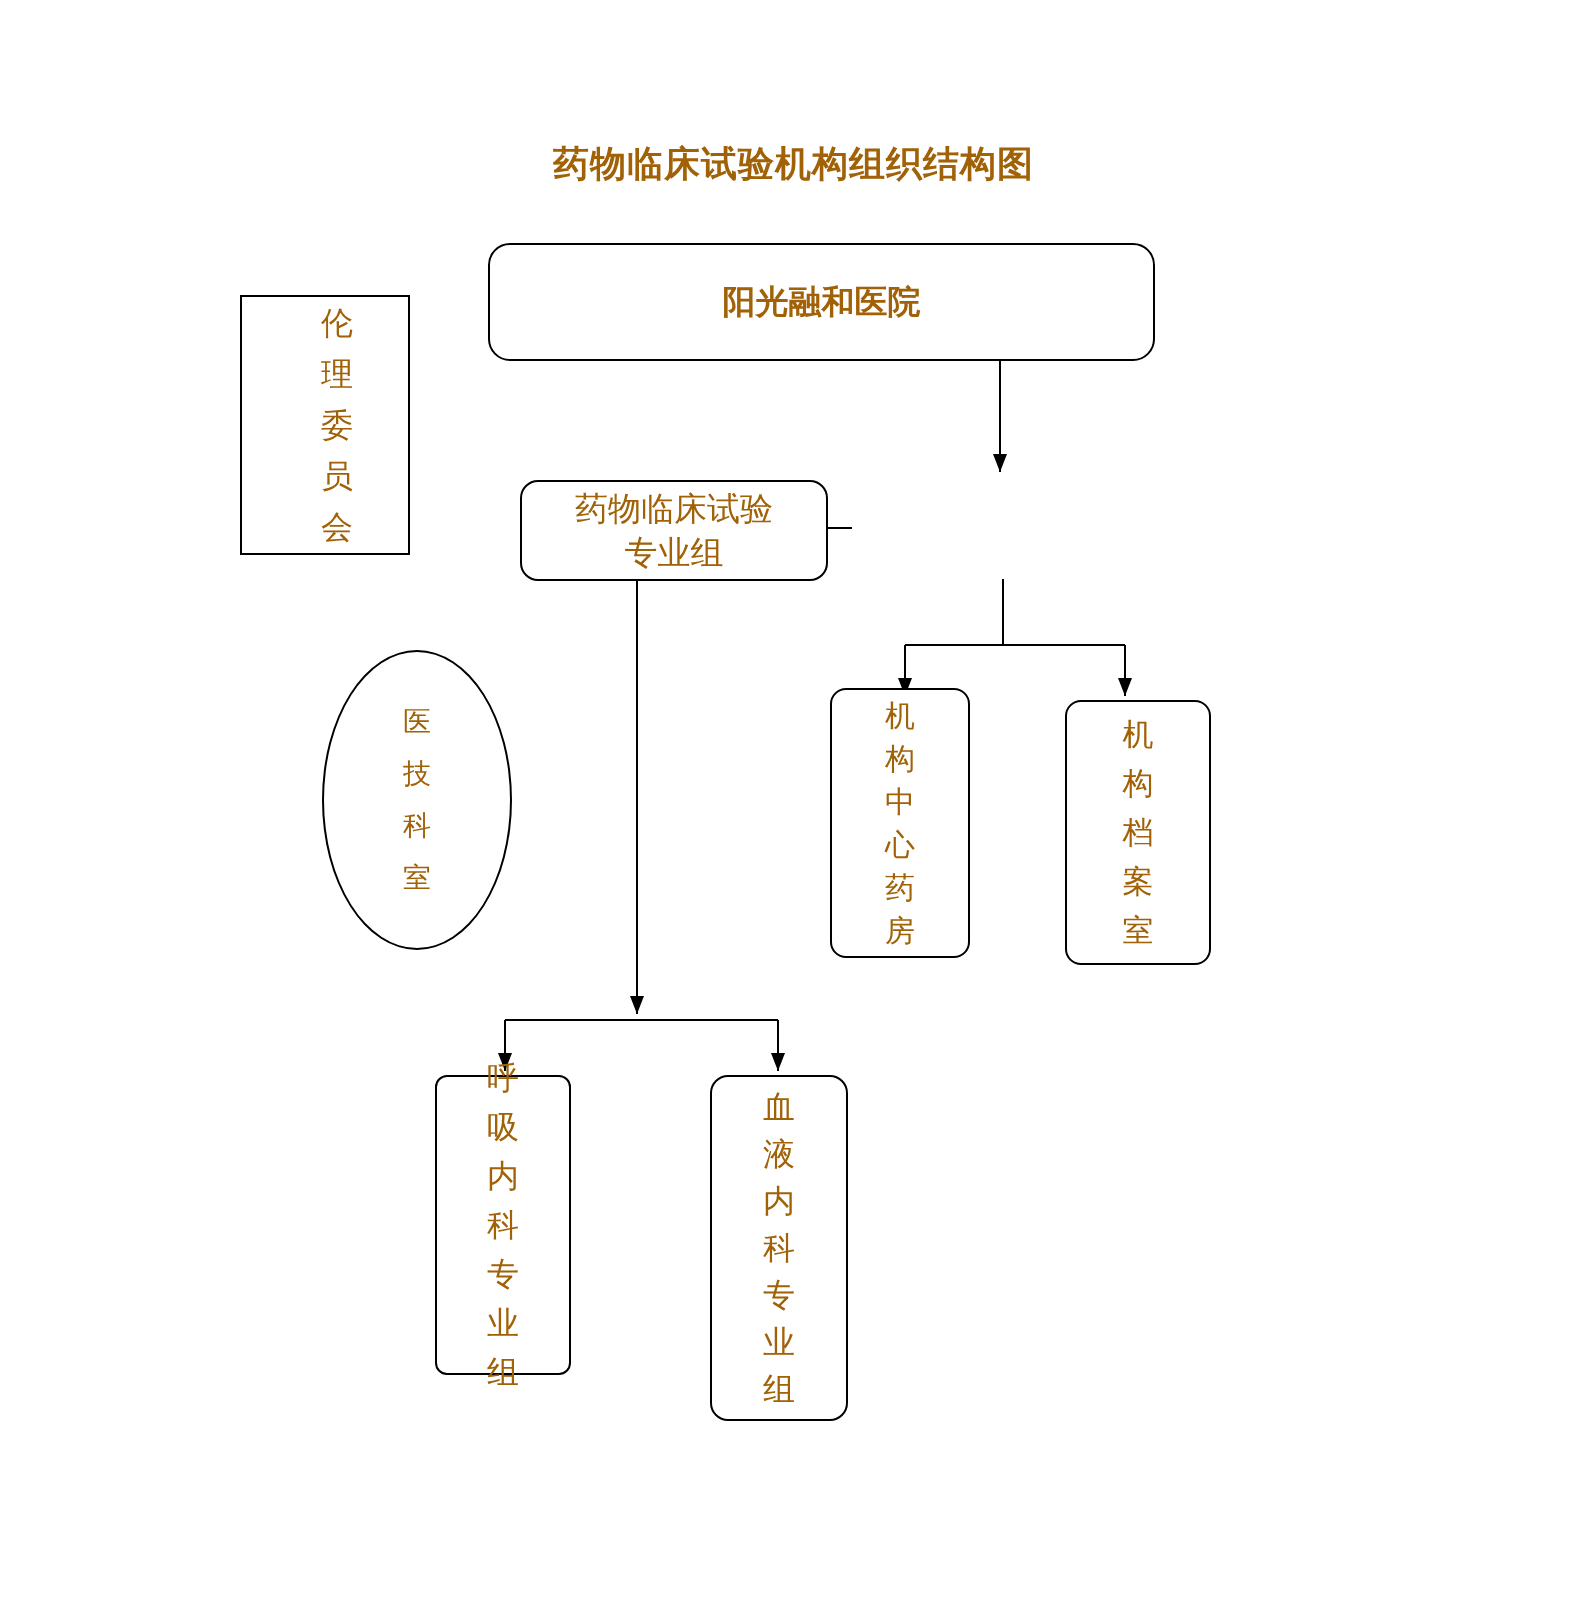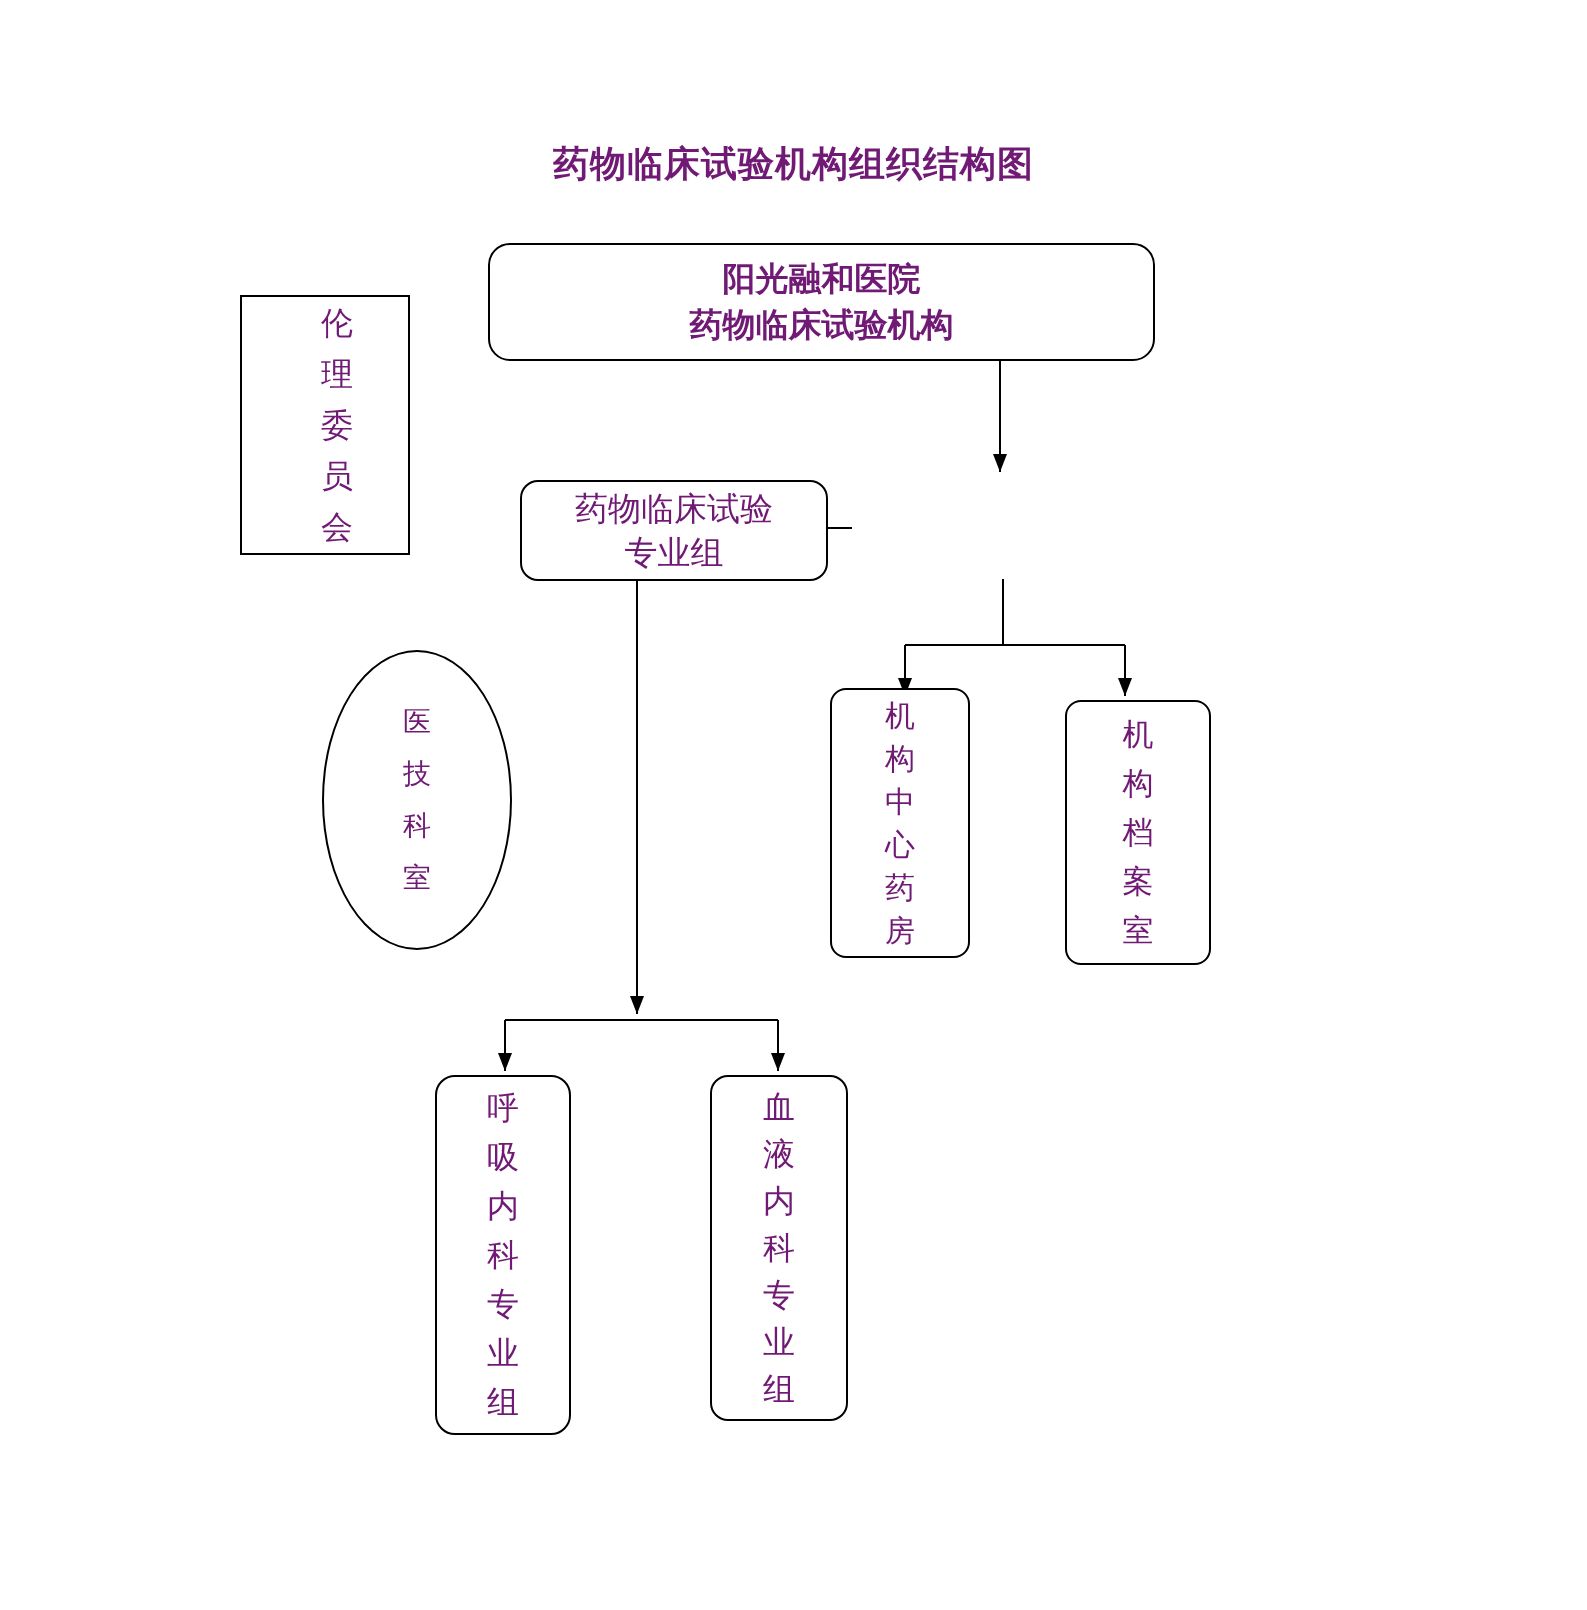--- a/index.html
+++ b/index.html
@@ -6,21 +6,21 @@
     margin: 0;
     padding: 0;
     background: #ffffff;
   }
   .canvas {
     position: relative;
     width: 1587px;
     height: 1610px;
     background: #ffffff;
     font-family: "Liberation Serif", serif;
-    color: #701a75;
+    color: #a16207;
     overflow: hidden;
   }
   .chart-title {
     position: absolute;
     left: 0;
     top: 140px;
     width: 100%;
     text-align: center;
     font-size: 36px;
     font-weight: bold;
@@ -75,22 +75,22 @@
   }
   .n-pharmacy {
     left: 830px; top: 688px; width: 140px; height: 270px;
     border-radius: 16px; font-size: 30px; line-height: 43px;
   }
   .n-archive {
     left: 1065px; top: 700px; width: 146px; height: 265px;
     border-radius: 16px; font-size: 31px; line-height: 49px;
   }
   .n-respiratory {
-    left: 435px; top: 1075px; width: 136px; height: 360px;
-    border-radius: 20px; font-size: 32px; line-height: 49px;
+    left: 435px; top: 1075px; width: 136px; height: 300px;
+    border-radius: 12px; font-size: 32px; line-height: 49px;
   }
   .n-hematology {
     left: 710px; top: 1075px; width: 138px; height: 346px;
     border-radius: 18px; font-size: 32px; line-height: 47px;
   }
   .conn { stroke: #000; stroke-width: 2; fill: none; }
 </style>
 </head>
 <body>
 
@@ -115,21 +115,20 @@
     <line class="conn" x1="1125" y1="645" x2="1125" y2="696" marker-end="url(#ah)"></line>
 
     <line class="conn" x1="637" y1="581" x2="637" y2="1014" marker-end="url(#ah)"></line>
     <line class="conn" x1="505" y1="1020" x2="778" y2="1020"></line>
     <line class="conn" x1="505" y1="1020" x2="505" y2="1071" marker-end="url(#ah)"></line>
     <line class="conn" x1="778" y1="1020" x2="778" y2="1071" marker-end="url(#ah)"></line>
   </svg>
 
   <div class="node n-root">
     <div class="hline">阳光融和医院</div>
-    <div class="hline">药物临床试验机构</div>
   </div>
 
   <div class="node sharp n-ethics">
     <div class="vtext">伦理委员会</div>
   </div>
 
 
   <div class="node n-specialty">
     <div class="hline">药物临床试验</div>
     <div class="hline">专业组</div>

